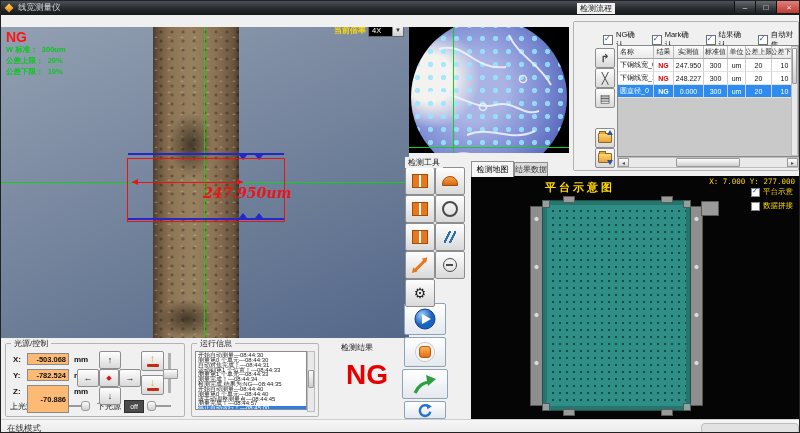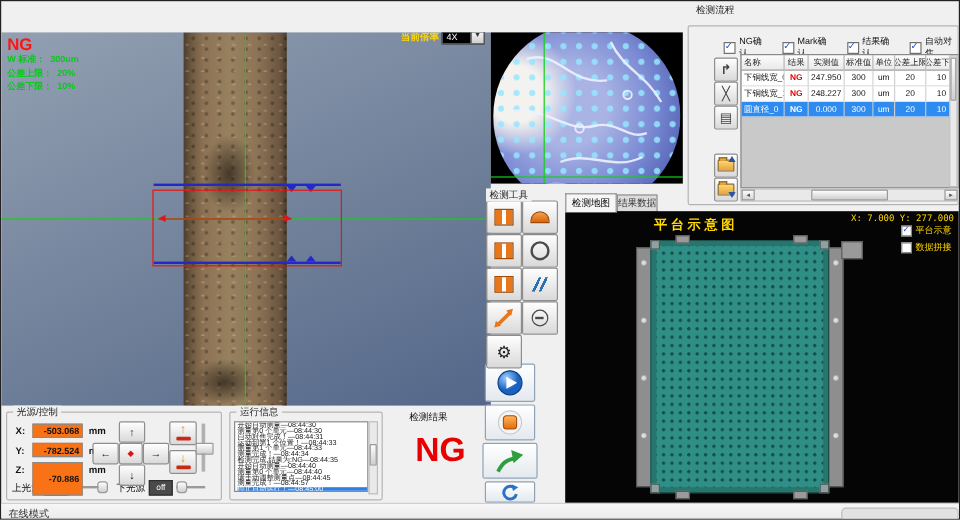--- a/index.html
+++ b/index.html
@@ -101,60 +101,70 @@
   .ycb.on::after{content:"✓";position:absolute;left:0;top:-2px;font-size:7px;font-weight:bold;color:#2050c8;}
   .ylabel{font-size:7.5px;color:#ffd800;}
   #teal{background:#2f8f86;border:1px solid #1b4f4a;box-shadow:inset 0 0 0 4px #27756d;
     background-image:radial-gradient(circle at 3px 3px,rgba(0,35,35,.6) 1.1px,rgba(0,0,0,0) 1.6px);background-size:7px 7px;}
   .rail{background:#8e8e8e;border:1px solid #565656;
     background-image:radial-gradient(circle at 50% 12px,#dcdcdc 1.5px,rgba(0,0,0,0) 2.6px);background-size:100% 48px;}
   .nub{background:#9a9a9a;border:1px solid #5a5a5a;}
   .notch{background:#93a0a0;border:1px solid #4e5a5a;width:6px;height:6px;}
   
   .axis-label{font-size:8px;font-weight:bold;color:#111;}
-  .axis-box{background:#f97316;border:1px solid #8a8a8a;font-size:7.5px;font-weight:bold;color:#111;
+  .axis-box{background:#fdba74;border:1px solid #8a8a8a;font-size:7.5px;font-weight:bold;color:#111;
             display:flex;align-items:center;justify-content:flex-end;padding-right:2px;box-sizing:border-box;}
   .padbtn{font-size:9px;font-weight:bold;color:#222;}
   .padbtn.center{color:#d81414;font-size:7px;}
   .zarr{color:#d8a012;font-weight:bold;font-size:10px;line-height:8px;}
   .zbase{width:12px;height:3px;background:#c82814;border-radius:1px;margin-top:1px;}
   .offbtn{background:#4a4a4a;border:1px solid #2e2e2e;color:#fff;font-size:7px;display:flex;align-items:center;justify-content:center;}
   .hslider{background:#9a9a9a;}
   #logbox{background:#fff;border:1px solid #8a8a8a;overflow:hidden;padding:1px 0 0 2px;box-sizing:border-box;}
   .log-line{font-size:6px;line-height:4.85px;color:#222;white-space:nowrap;}
   .log-line.sel{background:#2f7fe0;color:#fff;}
   #result-ng{font-size:28px;font-weight:bold;color:#e80000;font-family:"Liberation Sans",sans-serif;}
   #statusbar{left:0;top:418px;width:800px;height:15px;background:linear-gradient(#f6f6f6,#e9e9e9);border-top:1px solid #cfcfcf;}
   #status-text{font-size:8.5px;color:#333;position:absolute;left:6px;top:3px;}
 </style>
 </head>
 <body>
 
 <div id="app">
 
+  <div class="abs" id="titlebar">
+    <div id="app-logo"></div>
+    <span id="win-title">线宽测量仪</span>
+    <div id="winctrl">
+        <div class="wbtn">–</div>
+        <div class="wbtn">□</div>
+        <div class="wbtn close">×</div>
+      </div>
+  </div>
 
 
   <div class="abs" id="camera">
     <div class="abs" id="strip"></div>
     <div class="abs blotch" style="left:168px;top:85px;width:44px;height:66px;"></div>
     <div class="abs blotch" style="left:158px;top:272px;width:56px;height:39px;"></div>
     <div class="abs gline-v" style="left:203px;top:0;height:311px;"></div>
     <div class="abs gline-h" style="left:0;top:155px;width:408px;"></div>
 
     <div class="abs bline" style="left:127px;top:126px;width:156px;"></div>
     <div class="abs bline" style="left:127px;top:191px;width:156px;"></div>
     <div class="abs btick" style="left:238px;top:128px;border-top:5px solid #2428c8;"></div>
     <div class="abs btick" style="left:254px;top:128px;border-top:5px solid #2428c8;"></div>
     <div class="abs btick" style="left:238px;top:186px;border-bottom:5px solid #2428c8;"></div>
     <div class="abs btick" style="left:254px;top:186px;border-bottom:5px solid #2428c8;"></div>
 
     <div class="abs" id="redrect" style="left:126px;top:131px;width:156px;height:62px;"></div>
     <div class="abs" id="reddim" style="left:131px;top:155px;width:111px;"></div>
     <div class="abs rarr" style="left:131px;top:152px;border-right:6px solid #e81414;"></div>
     <div class="abs rarr" style="left:236px;top:152px;border-left:6px solid #e81414;"></div>
+    <span class="abs" id="meas-text" style="left:202px;top:158px;">247.950um</span>
 
     <span class="abs" id="cam-ng" style="left:5px;top:2px;">NG</span>
     <div class="abs" id="cam-overlay" style="left:5px;top:17px;">
         <div class="ov-line">W 标准：  300um</div>
         <div class="ov-line">公差上限：  20%</div>
         <div class="ov-line">公差下限：  10%</div>
       </div>
     <span class="abs" id="mag-label" style="left:333px;top:-2px;">当前倍率</span>
     <div class="abs" id="mag-box" style="left:367px;top:-4px;">
       <span id="mag-val">4X</span>

